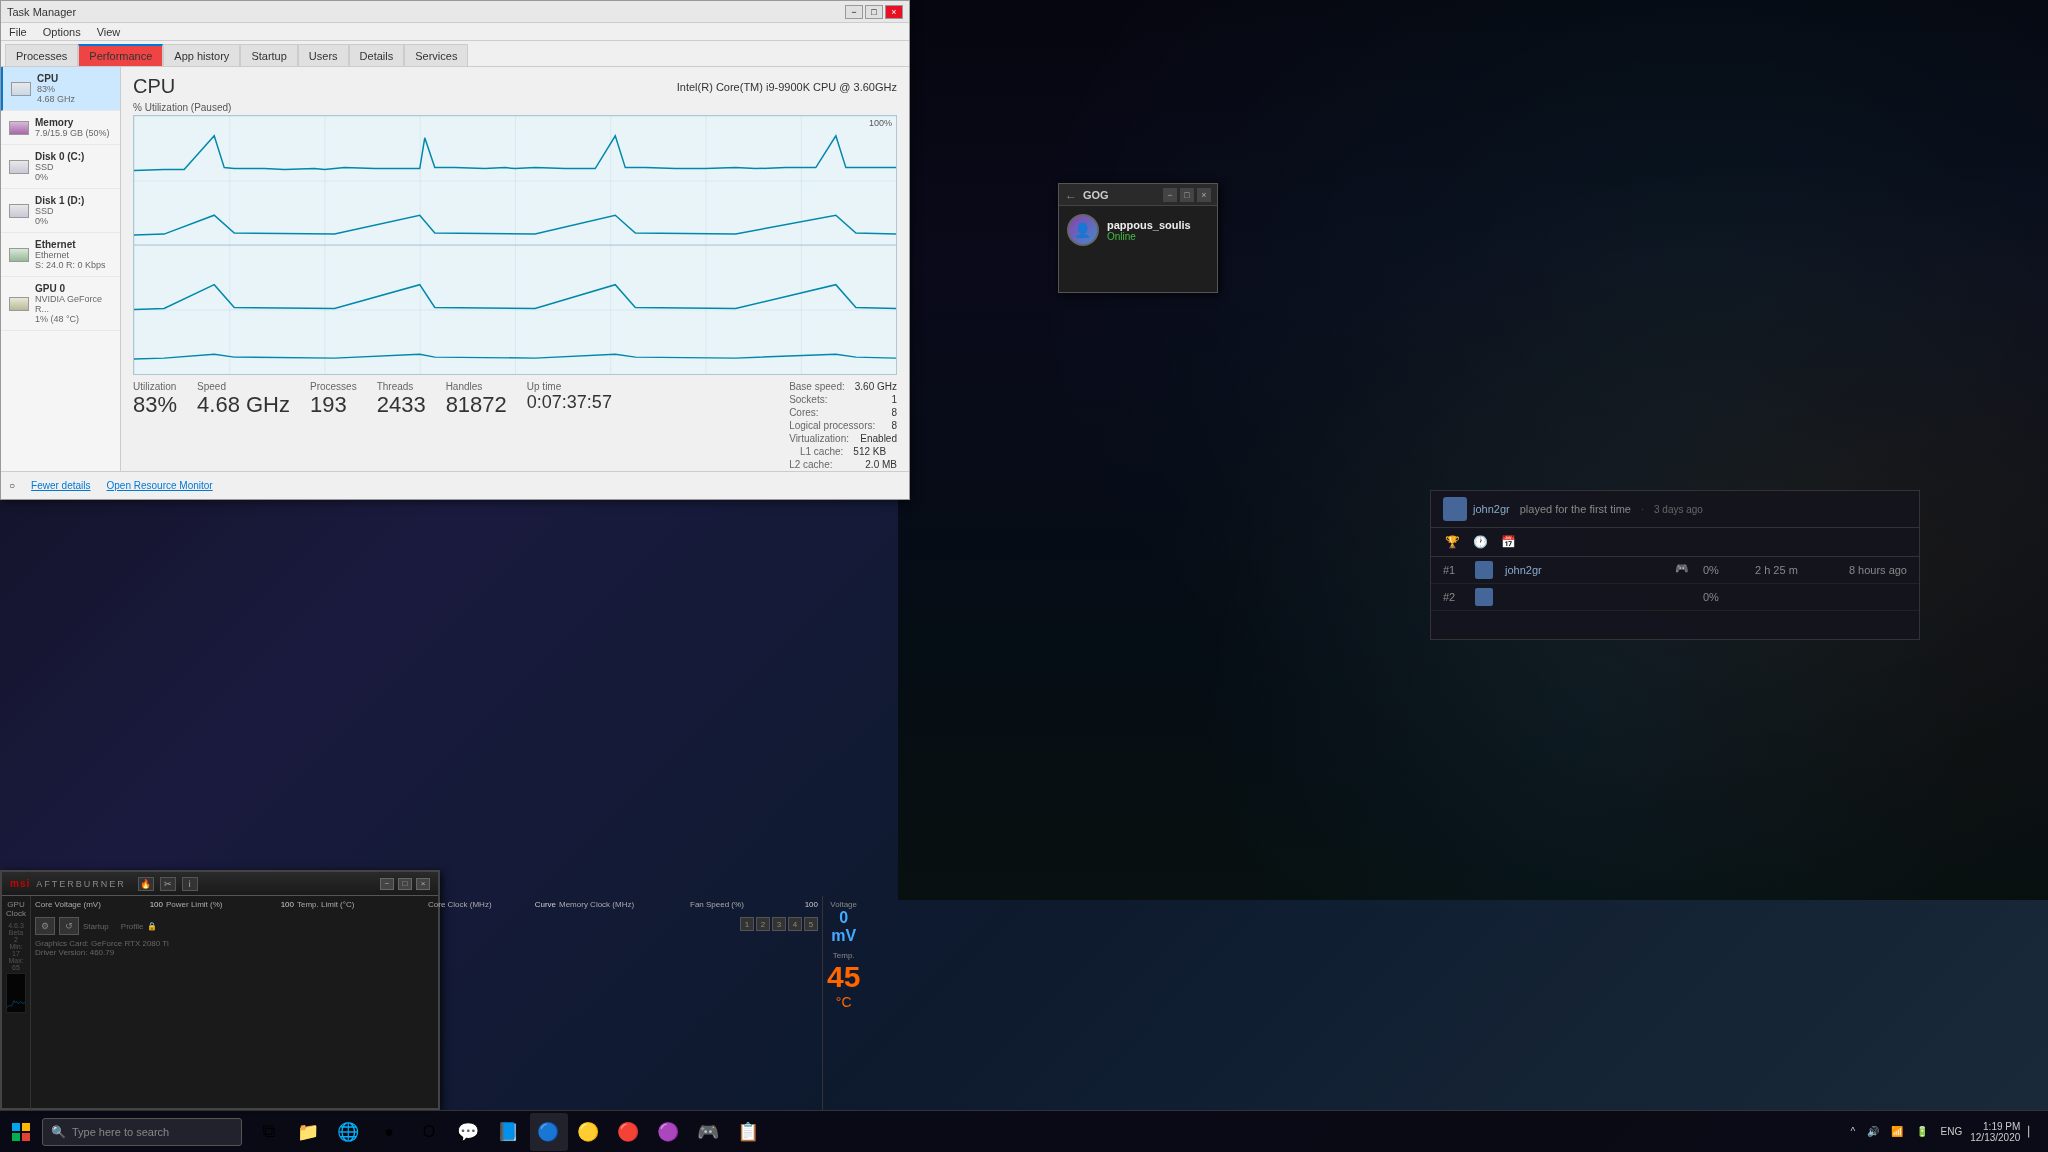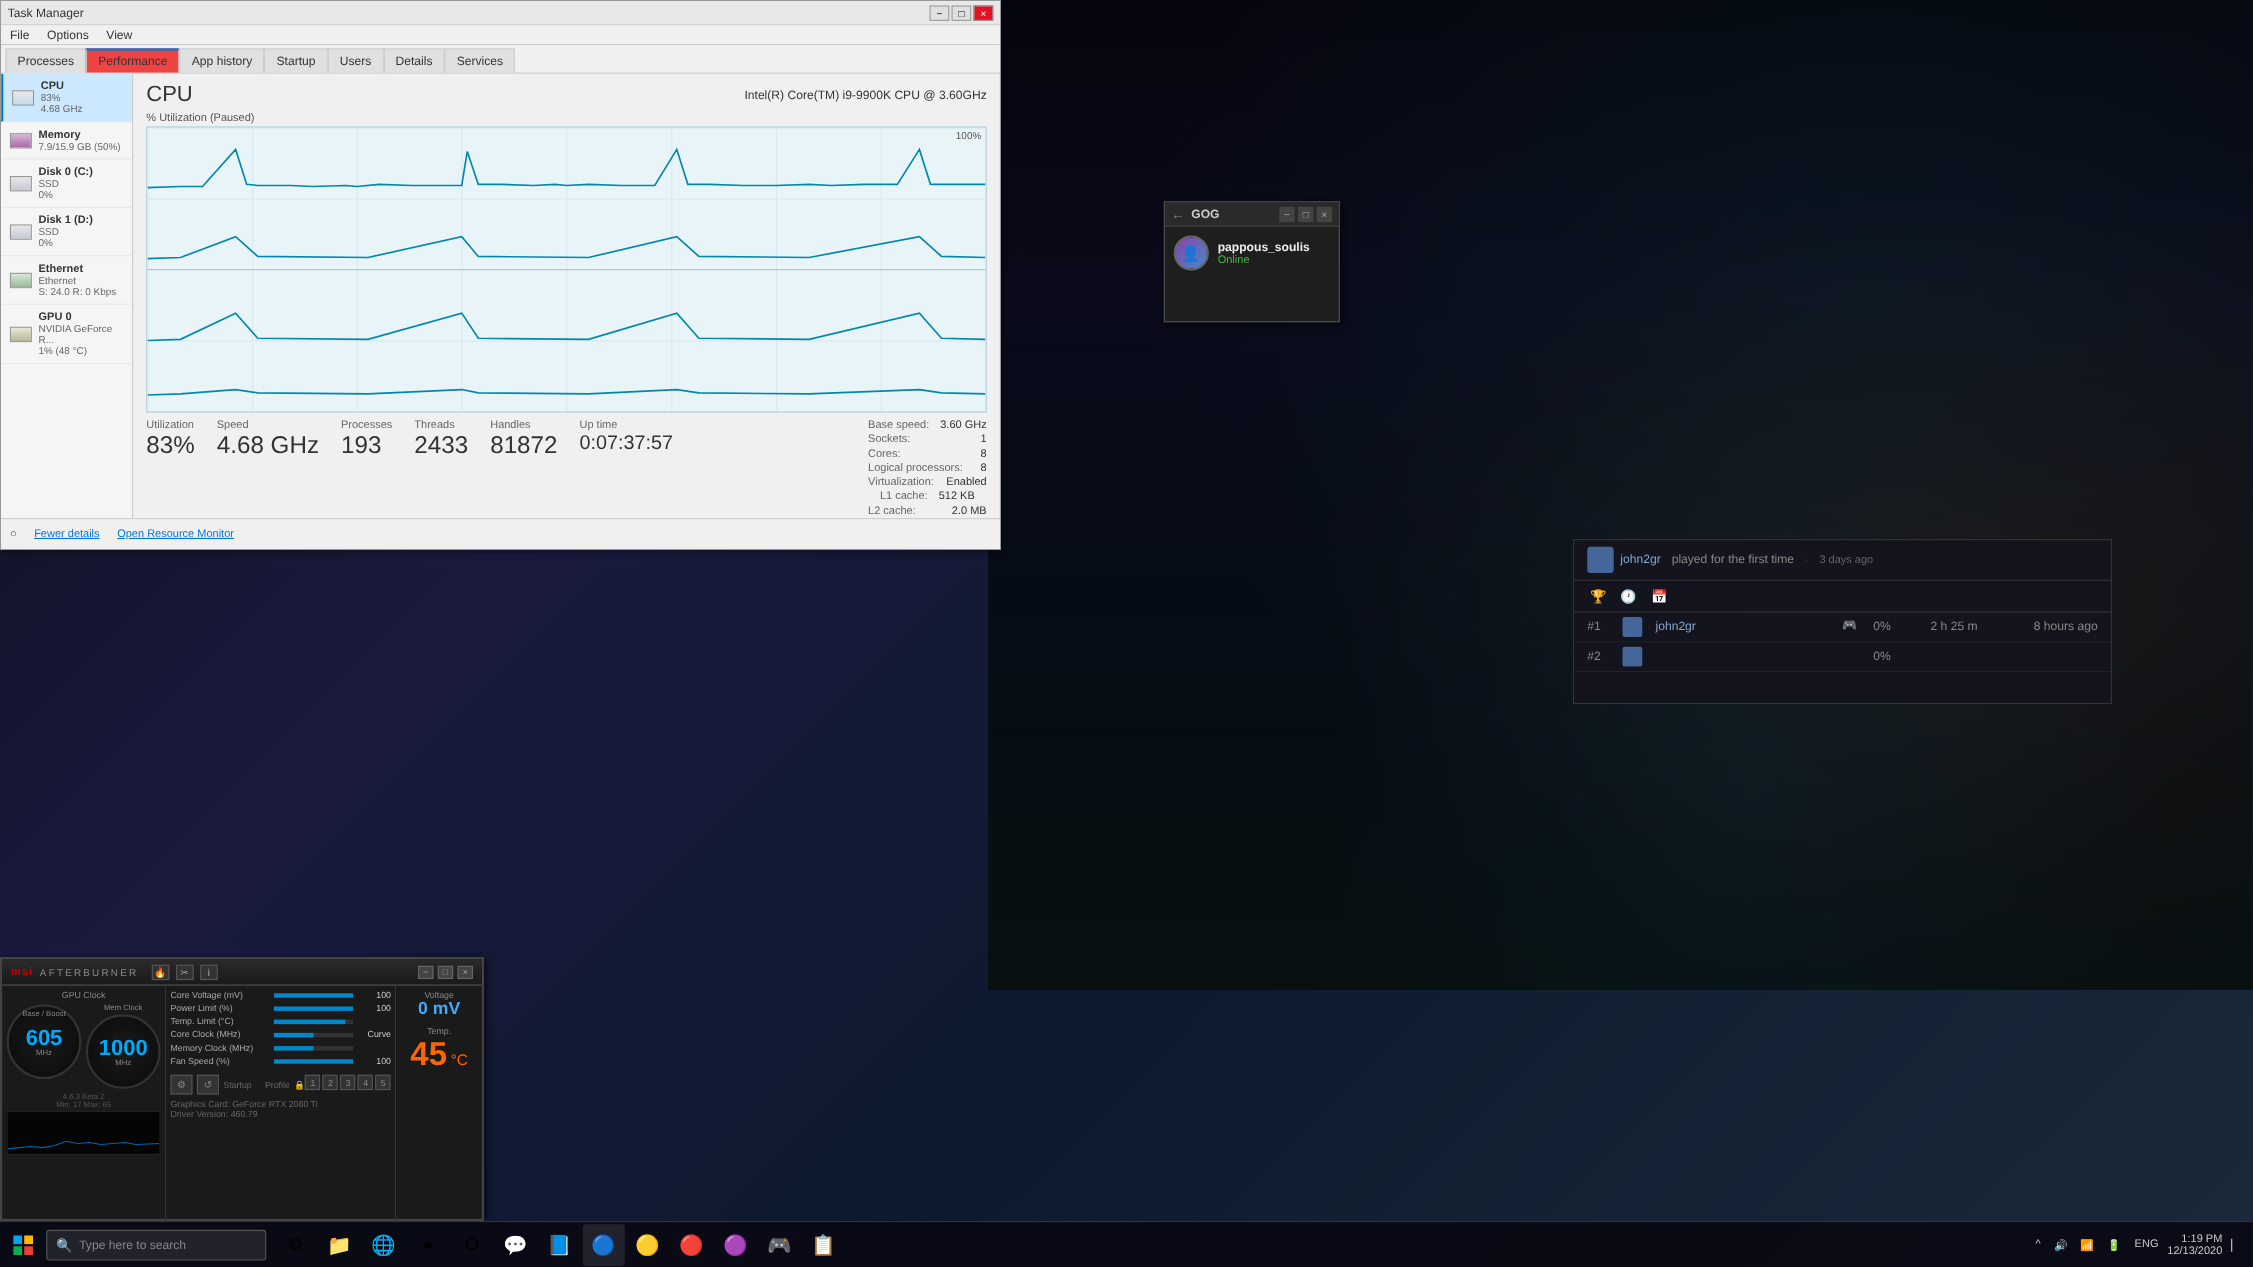--- a/index.html
+++ b/index.html
@@ -313,21 +313,21 @@
       margin-top: 4px;
     }
 
     .msi-center {
       flex: 1;
       padding: 4px;
     }
 
     .msi-sliders {
       display: flex;
-      flex-direction: column;
+      flex-direction: row;
       gap: 3px;
       font-size: 8px;
       color: #888;
     }
 
     .msi-slider-row {
       display: flex;
       align-items: center;
       gap: 4px;
     }
@@ -891,38 +891,20 @@
       <div class="msi-btn">−</div>
       <div class="msi-btn">□</div>
       <div class="msi-btn">×</div>
     </div>
   </div>
 
   <div class="msi-body">
 
     <div class="msi-left">
       <div style="font-size:8px;color:#888;text-align:center;margin-bottom:2px;">GPU Clock</div>
-      <div class="msi-gauges">
-
-        <div style="flex:1;text-align:center;">
-          <div style="width:68px;height:68px;background:radial-gradient(circle,#1a1a1a,#0a0a0a);border:2px solid #333;border-radius:50%;position:relative;display:flex;flex-direction:column;align-items:center;justify-content:center;margin:0 auto;">
-            <div style="font-size:7px;color:#888;position:absolute;top:4px;">Base / Boost</div>
-            <div style="font-size:20px;font-weight:bold;color:#00aaff;line-height:1;">605</div>
-            <div style="font-size:7px;color:#888;">MHz</div>
-          </div>
-        </div>
-
-        <div style="flex:1;text-align:center;">
-          <div style="font-size:7px;color:#888;margin-bottom:2px;">Mem Clock</div>
-          <div style="width:68px;height:68px;background:radial-gradient(circle,#1a1a1a,#0a0a0a);border:2px solid #333;border-radius:50%;position:relative;display:flex;flex-direction:column;align-items:center;justify-content:center;margin:0 auto;">
-            <div style="font-size:20px;font-weight:bold;color:#00aaff;line-height:1;">1000</div>
-            <div style="font-size:7px;color:#888;">MHz</div>
-          </div>
-        </div>
-      </div>
 
       <div style="font-size:7px;color:#555;margin-top:4px;text-align:center;">4.6.3 Beta 2</div>
       <div style="font-size:7px;color:#555;text-align:center;">Min: 17  Max: 65</div>
 
       <div style="width:100%;height:40px;background:#050505;border:1px solid #222;margin-top:2px;position:relative;overflow:hidden;">
         <svg width="100%" height="100%" viewBox="0 0 130 40" preserveAspectRatio="none">
           <polyline points="0,35 10,34 20,33 30,34 40,32 50,28 60,30 70,29 80,31 90,30 100,29 110,31 130,30" fill="none" stroke="#0066aa" stroke-width="1"></polyline>
         </svg>
       </div>
     </div>

